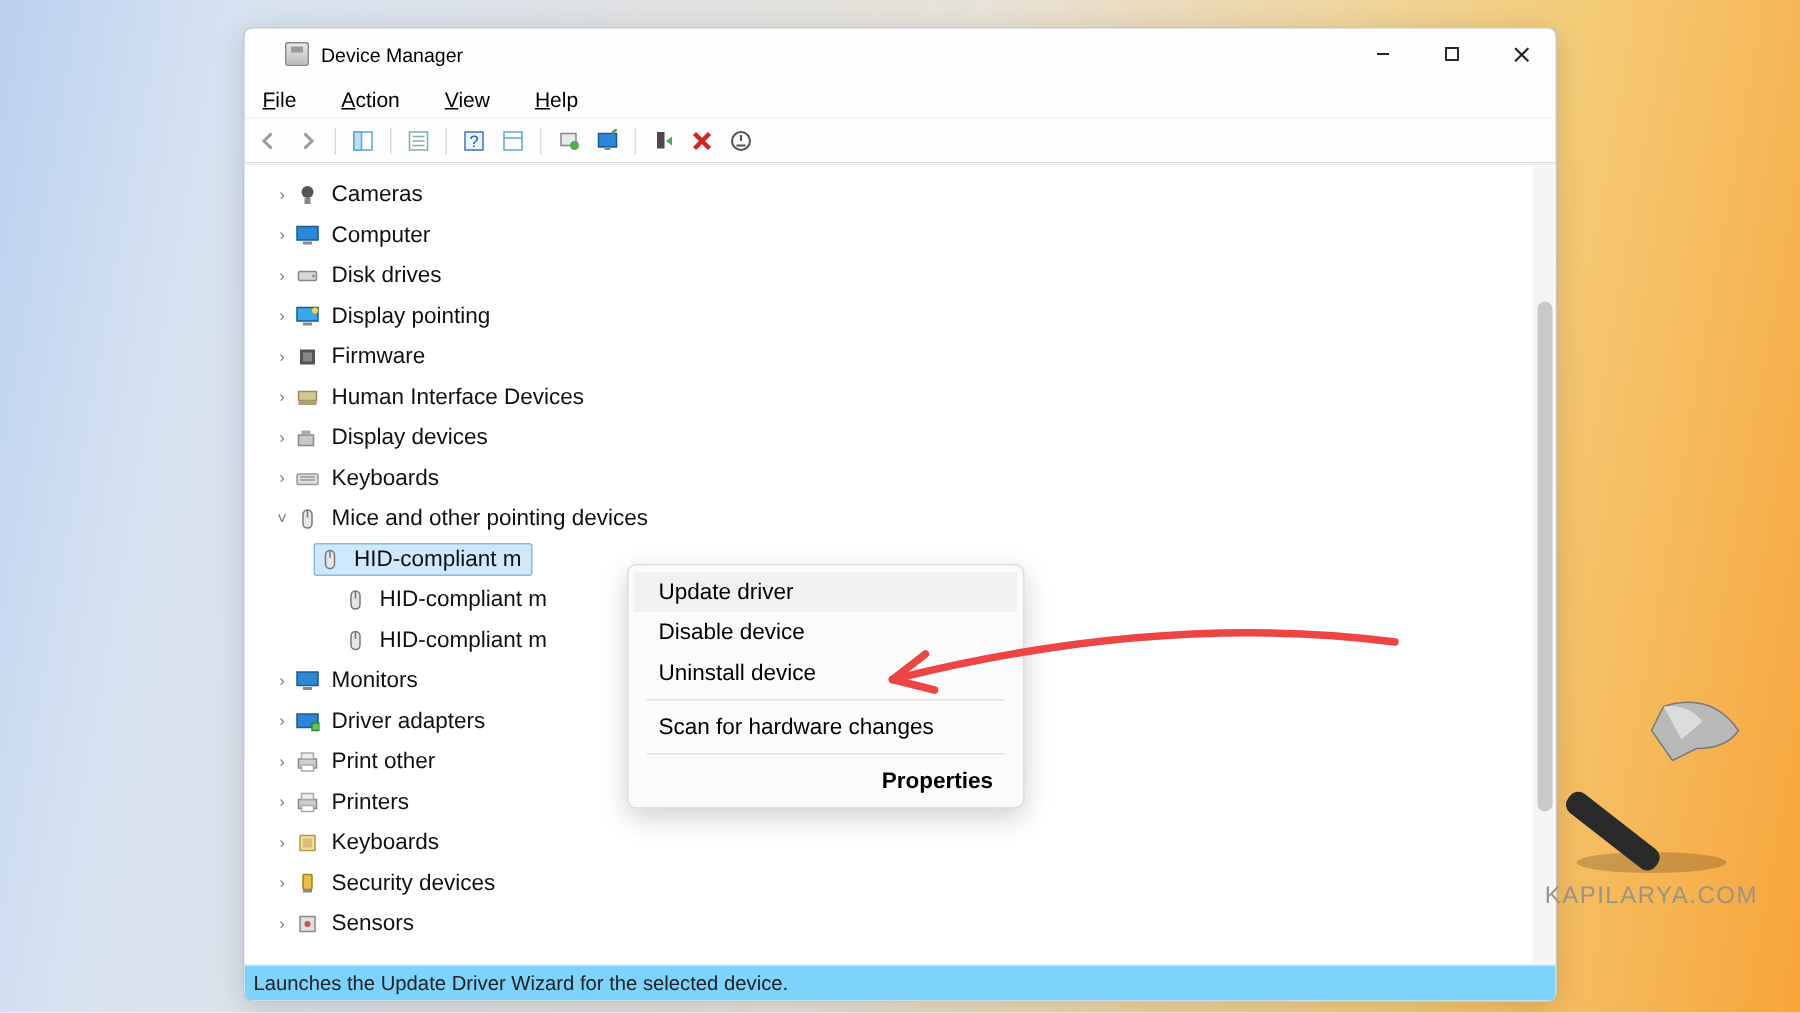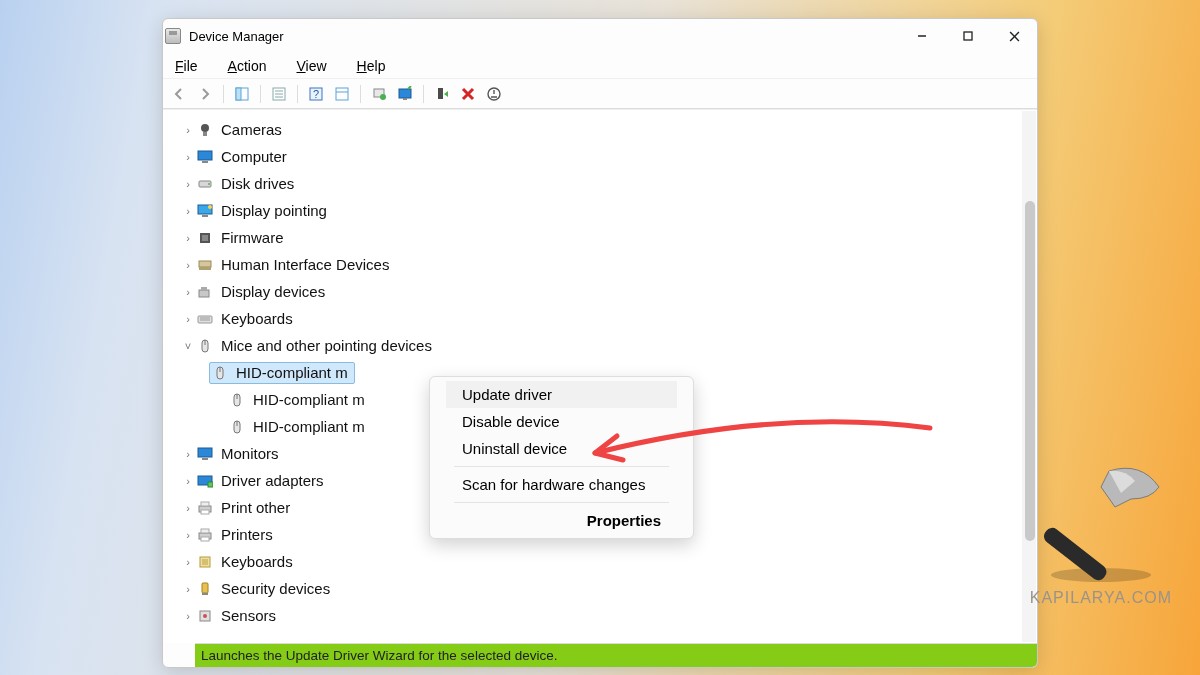--- a/index.html
+++ b/index.html
@@ -16,21 +16,21 @@
     width: 876px; height: 650px;
     background: #fdfdfd;
     border: 1px solid #c8c8c8;
     border-radius: 6px;
     box-shadow: 0 4px 20px rgba(0,0,0,0.15);
     display: flex; flex-direction: column;
     overflow: hidden;
   }
   .titlebar {
     height: 34px; display: flex; align-items: center;
-    padding-left: 2px;
+    padding-left: 27px;
     font-size: 13px;
   }
   .titlebar .icon { width: 16px; height: 16px; margin-right: 8px;
     background: linear-gradient(#e8e8e8,#bcbcbc); border:1px solid #888; border-radius:2px; position:relative;}
   .titlebar .icon:after { content:""; position:absolute; top:2px; left:3px; right:3px; height:4px; background:#999; }
   .win-controls { margin-left: auto; display: flex; }
   .win-btn { width: 46px; height: 34px; display:flex; align-items:center; justify-content:center; color:#222; }
   .win-btn svg { width:10px; height:10px; stroke:#222; stroke-width:1.3; fill:none; }
   .win-btn.close svg { width:11px; height:11px; }
 
@@ -56,35 +56,34 @@
   .tree { font-size:15px; color:#111; padding:6px 0 6px 4px; }
   .row { display:flex; align-items:center; height:27px; padding-left: 12px; }
   .row .chev { width:18px; color:#777; font-size:11px; display:inline-block; text-align:center;}
   .row .dicon { width:16px; height:16px; margin-right:8px; }
   .row .label {}
   .row.child { padding-left: 44px; }
   .row.selected { background:#cfe8fb; border:1px solid #8abce0; border-radius:2px; display:inline-flex; padding-right:6px; margin-left:42px; padding-left:2px; height:22px;}
   .row.selected-wrap { padding-left:0;}
 
   .ctx-menu {
-    position:absolute; left:429px; top:376px;
+    position:absolute; left:418px; top:376px;
     width:265px; background:#fbfbfb; border:1px solid #ddd;
     border-radius:6px; box-shadow:0 6px 18px rgba(0,0,0,0.18);
-    font-size:15px; padding:4px 16px;
+    font-size:15px; padding:4px 4px;
   }
   .ctx-item { padding:5px 16px; }
   .ctx-item.hover { background:#f1f1f1; }
   .ctx-sep { height:1px; background:#e4e4e4; margin:4px 8px; }
   .ctx-item.bold { font-weight:600;text-align:right; }
 
   .statusbar {
     height:24px; border-top:1px solid #dcdcdc; font-size:13.5px;
     display:flex; align-items:center; padding-left:6px; color:#222;
-    background:#84cc16;
-    margin-left:32px;
+    background:#7dd3fc;
   }
 
   .scroll-track {
     position:absolute; right:1px; top:1px; bottom:1px; width:14px;
     background:#f4f4f4;
   }
   .scroll-thumb {
     position:absolute; right:1px; top:90px; width:10px; height:340px;
     background:#c9c9c9; border-radius:5px;
   }

